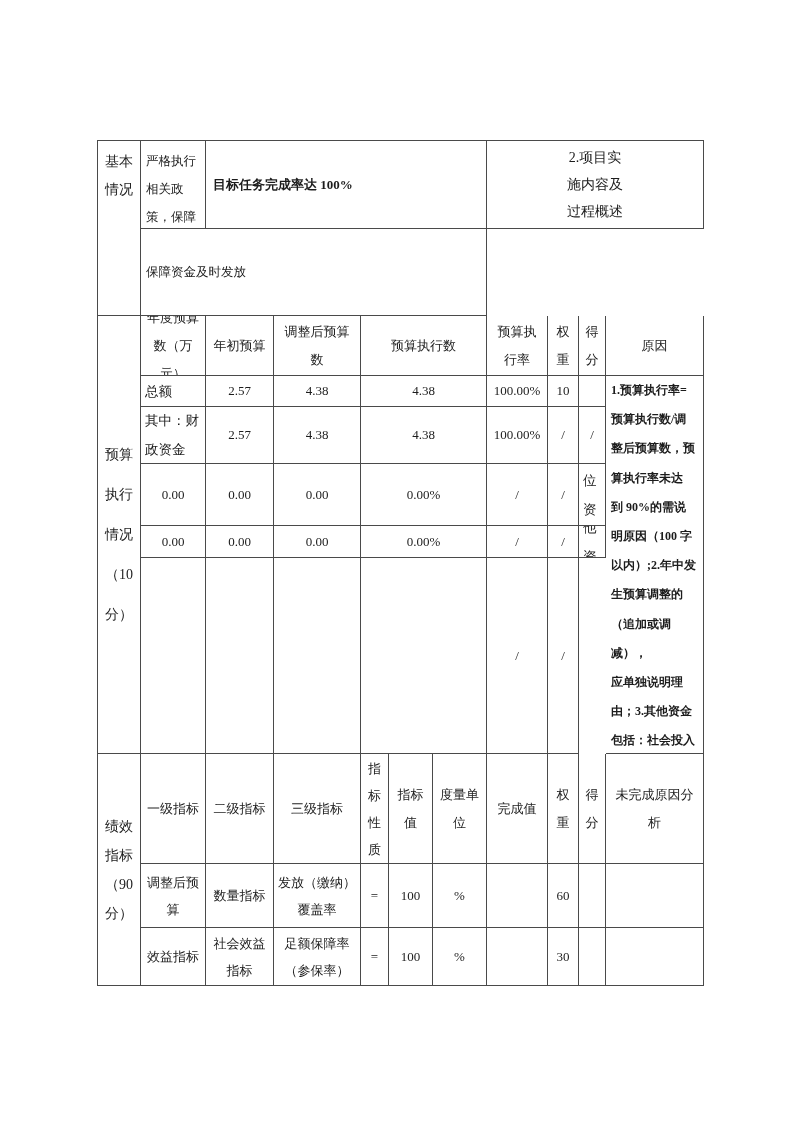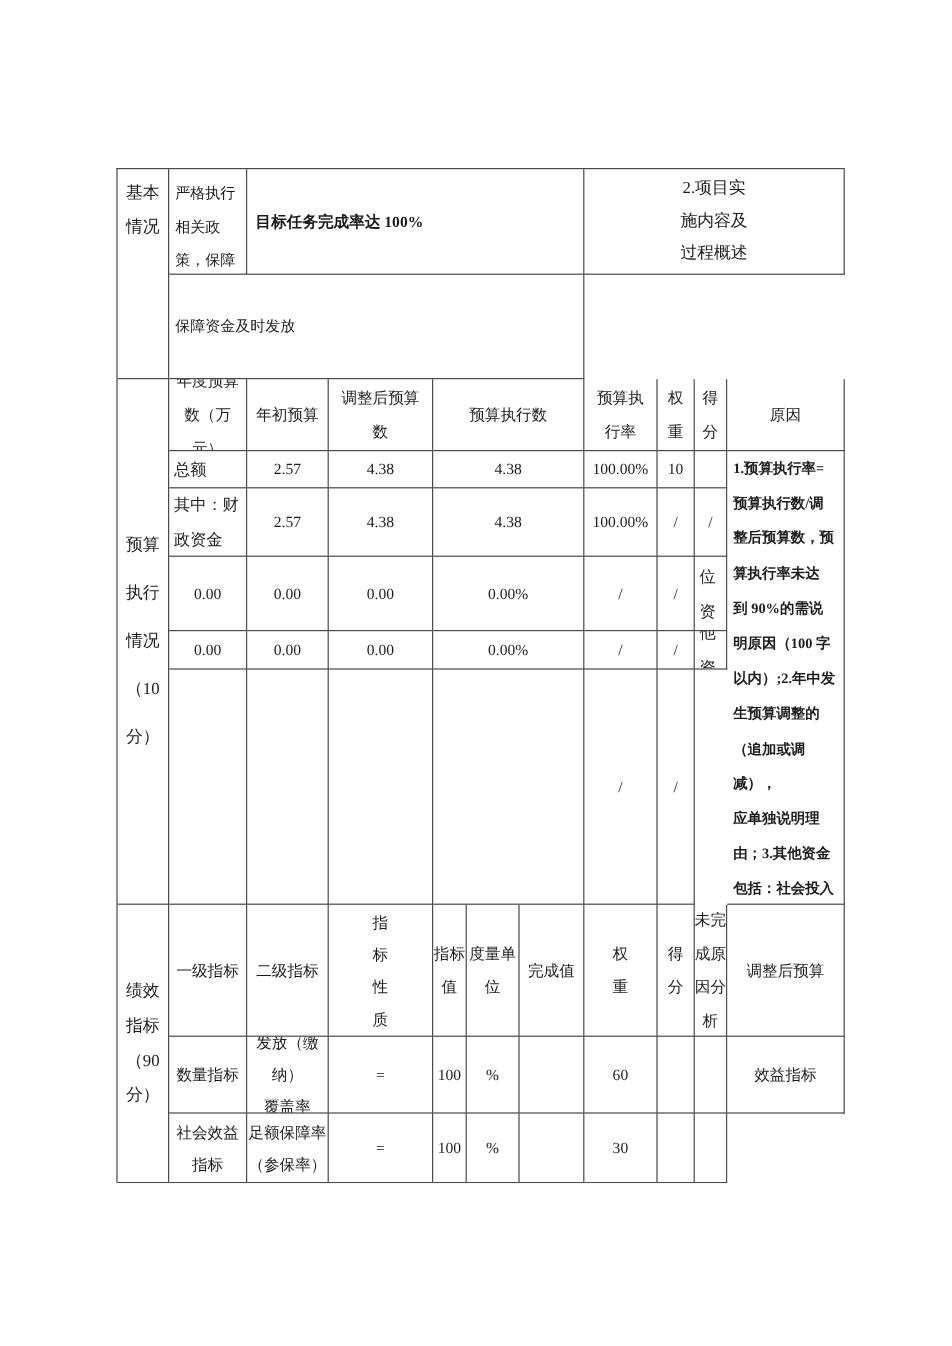--- a/index.html
+++ b/index.html
@@ -149,20 +149,21 @@
     </div>
 
     <div class="grid s3">
       <div class="c seclab seclab-perf" style="grid-row:1/4;grid-column:1;">绩效
 指标
 （90
 分）</div>
 
       <div class="c hdr">一级指标</div>
       <div class="c hdr">二级指标</div>
+      <div class="c hdr">三级指标</div>
       <div class="c vhdr">指
 标
 性
 质</div>
       <div class="c hdr">指标
 值</div>
       <div class="c hdr">度量单
 位</div>
       <div class="c hdr">完成值</div>
       <div class="c hdr">权

